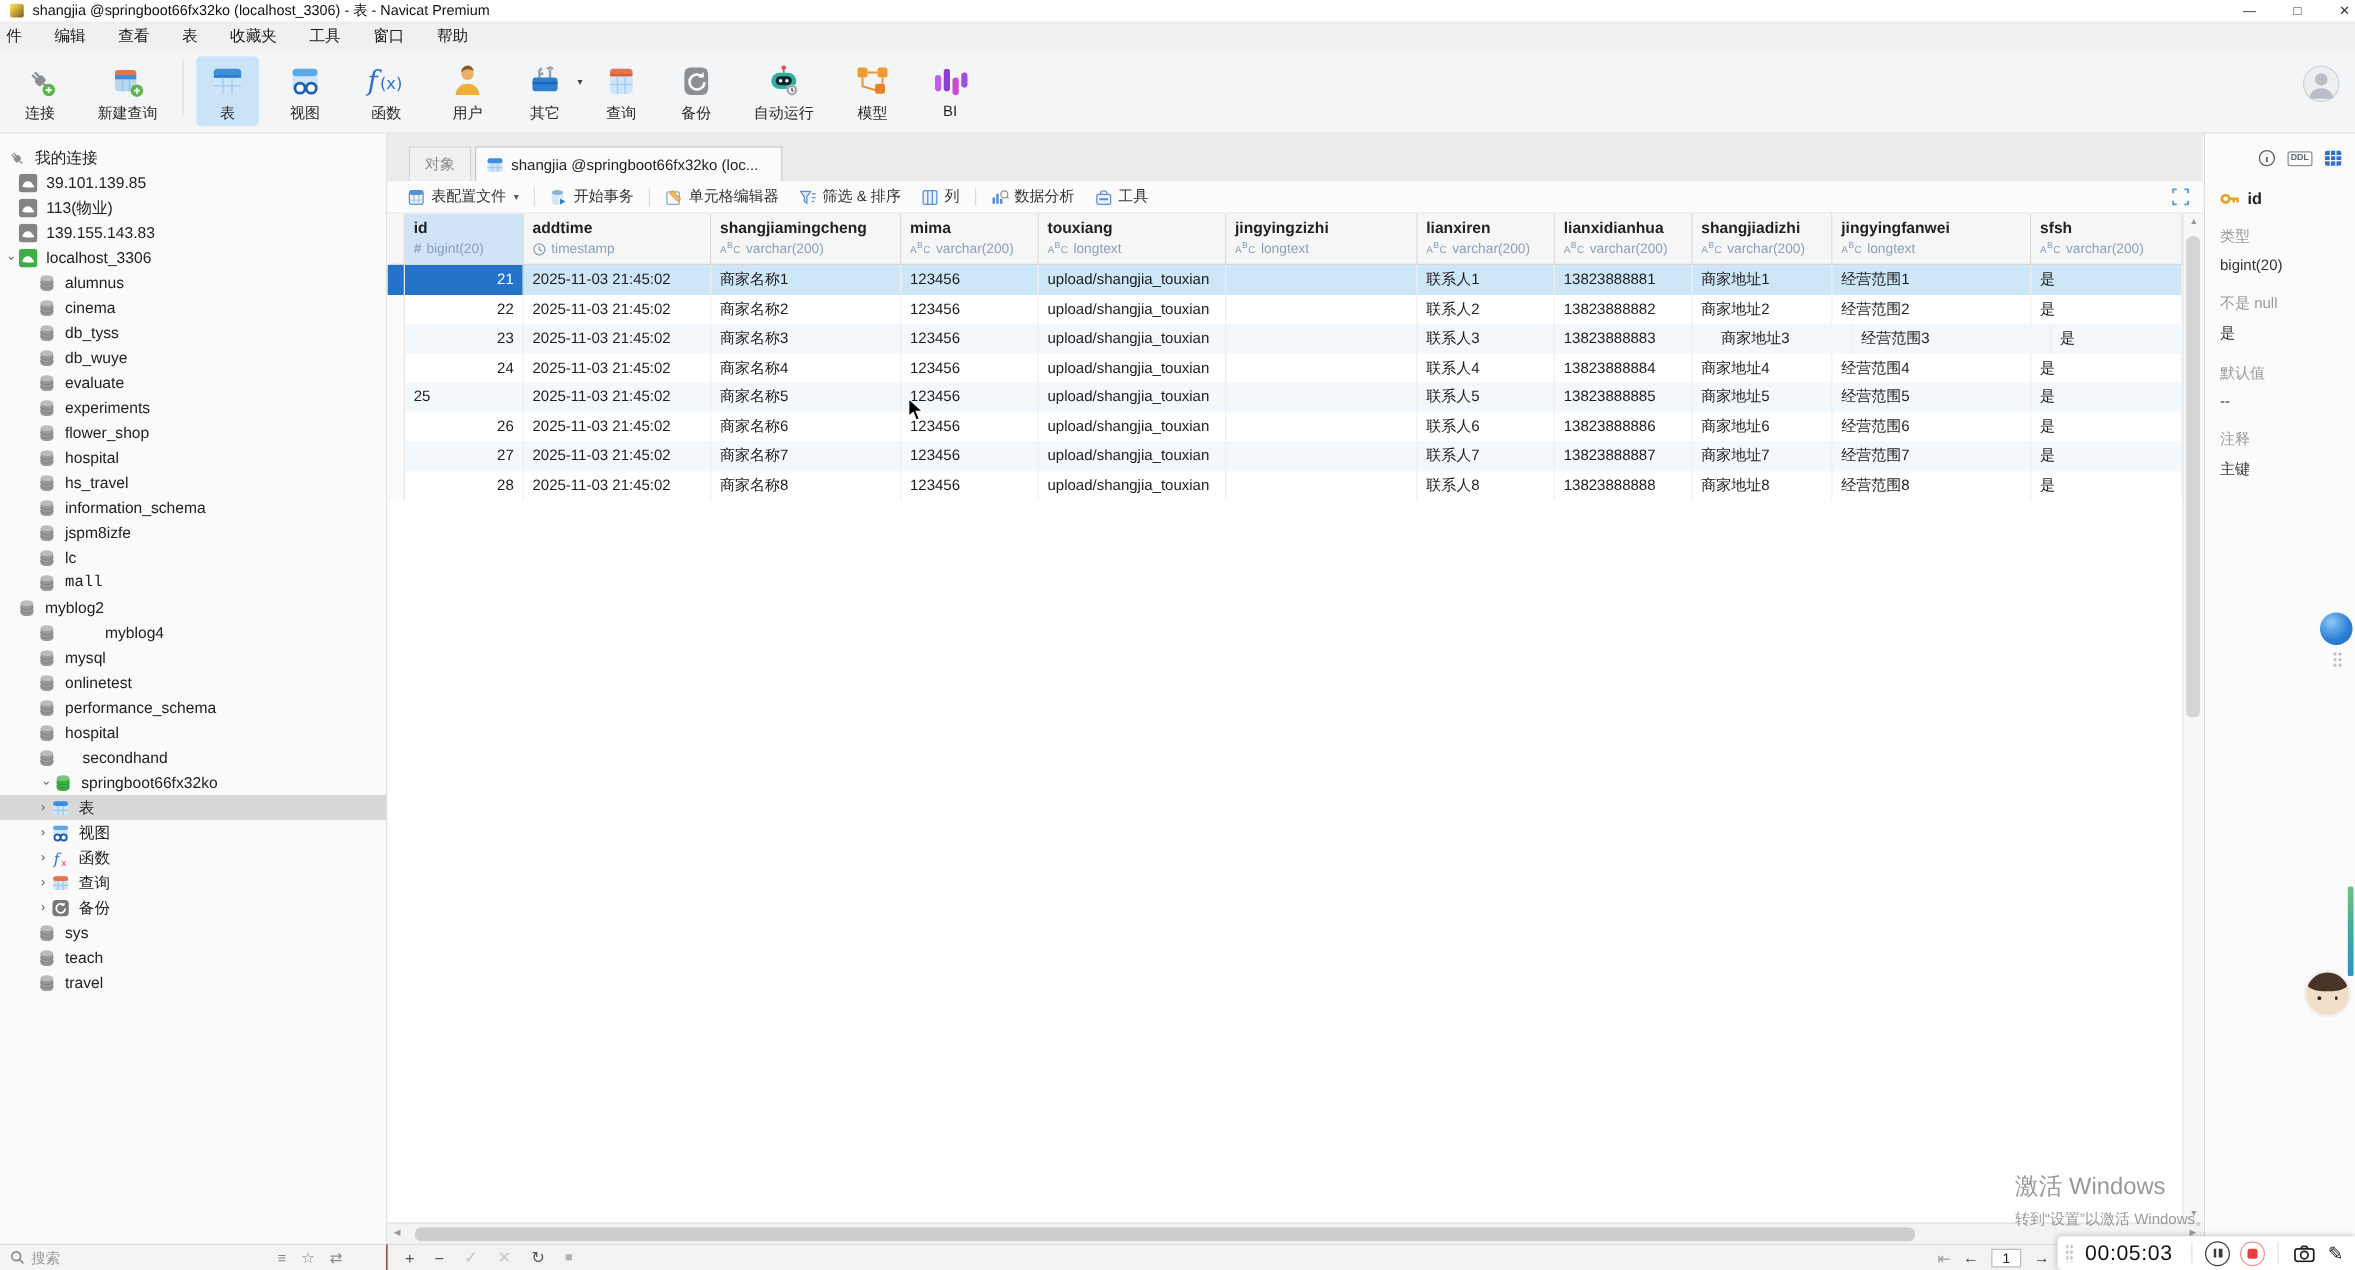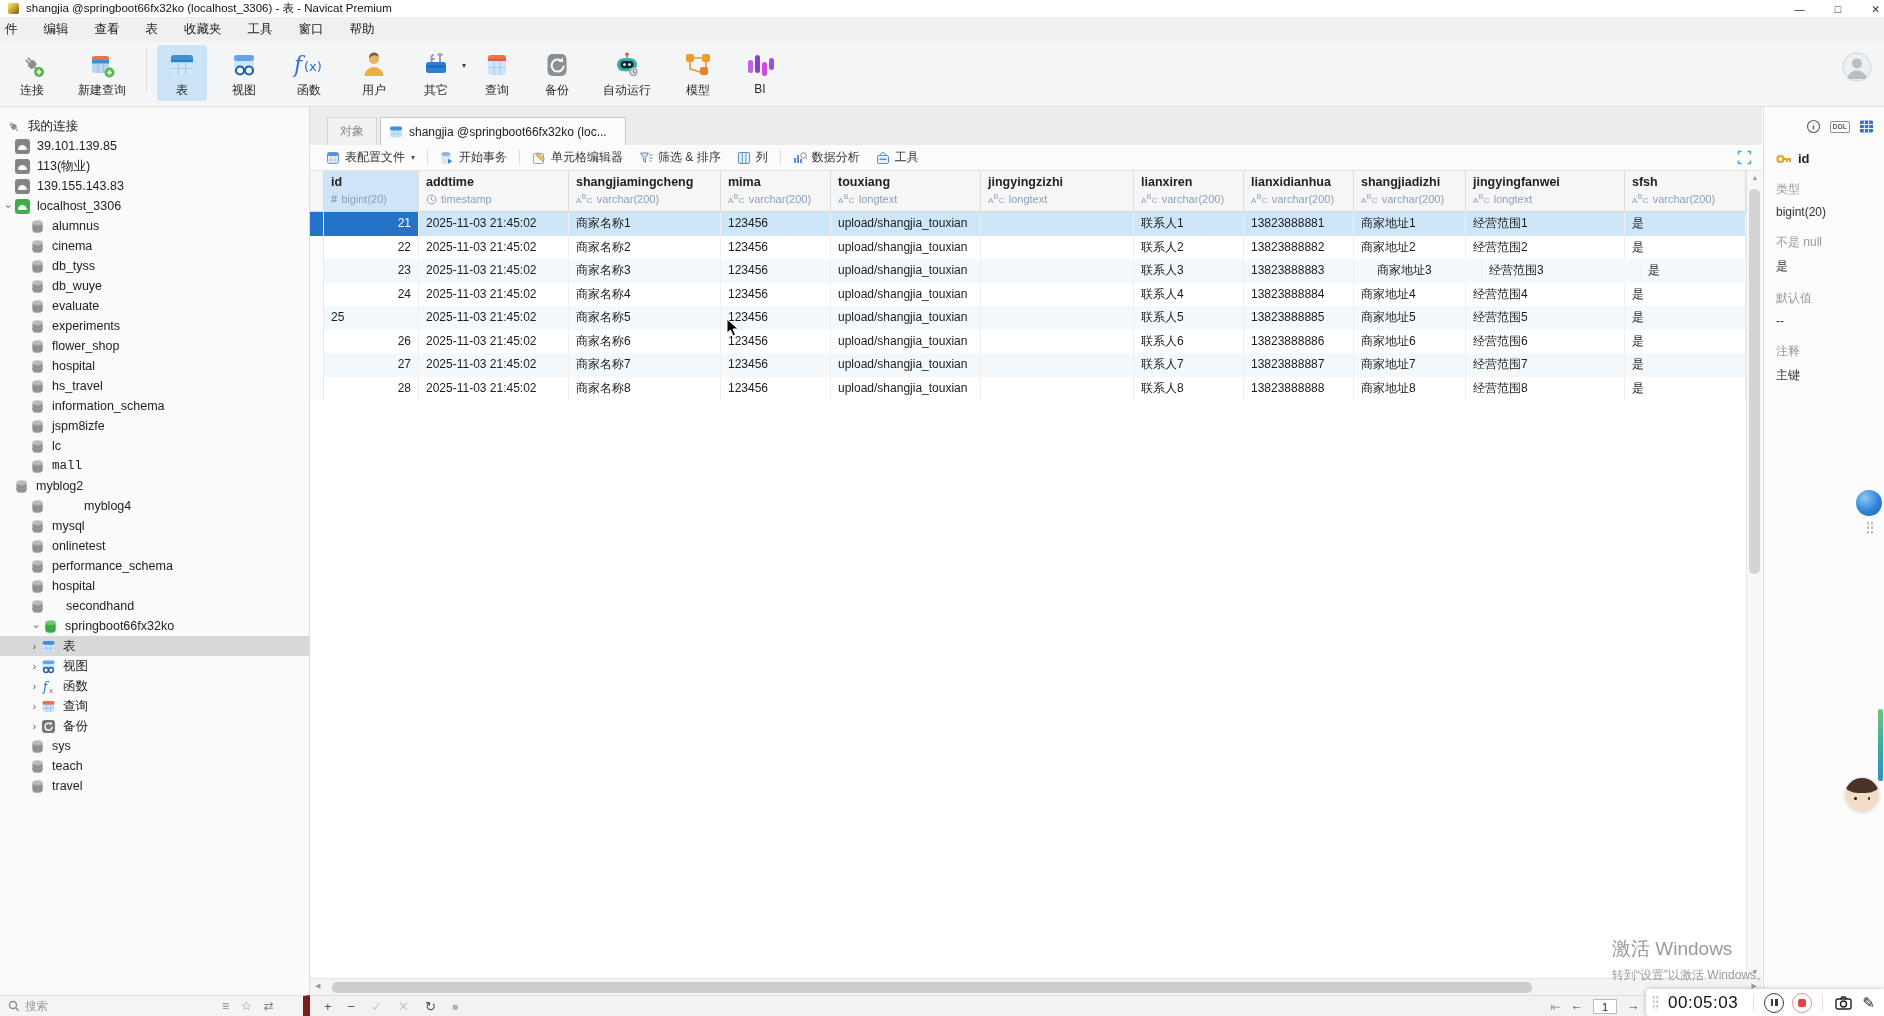--- a/index.html
+++ b/index.html
@@ -38,21 +38,21 @@
 
 
 .sidebar { position:absolute; left:0; top:107px; width:310px; height:888px; background:#fafafa;
   border-right:1px solid #dcdcdc; overflow:hidden; padding-top:9px; }
 .tree-row { display:flex; align-items:center; height:20px; font-size:12.5px; color:#222; white-space:nowrap; }
 .tree-row.selected { background:#d8d8d8; }
 .chev { width:13px; font-size:10px; color:#555; text-align:center; flex:none; }
 .chev.exp { transform:rotate(90deg); }
 .tree-icon { width:16px; height:15px; margin-right:6px; flex:none; display:flex; align-items:center; }
 .sidebar-search { position:absolute; left:0; top:995px; width:310px; height:21px; background:#f4f4f4;
-  border-top:1px solid #ddd; border-right:7px solid #7f1d1d; display:flex; align-items:center; z-index:6; }
+  border-top:1px solid #ddd; border-right:1px solid #7f1d1d; display:flex; align-items:center; z-index:6; }
 .search-ph { font-size:11.5px; color:#999; margin-left:5px; }
 .ss-icons { position:absolute; left:222px; display:flex; gap:12px; font-size:12px; color:#888; }
 
 
 .tabbar { position:absolute; left:310px; top:107px; width:1452px; height:38px; background:#ececec; }
 .tab { position:absolute; bottom:0; height:28px; display:flex; align-items:center; font-size:12px; }
 .tab.inactive { left:17px; width:50px; justify-content:center; background:#f1f1f1;
   border:1px solid #d6d6d6; border-bottom:none; color:#8a8a8a; }
 .tab.active { left:70px; width:246px; background:#fbfbfb; border:1px solid #c8c8c8; border-bottom:none;
   color:#222; padding:0 8px; gap:6px; }

